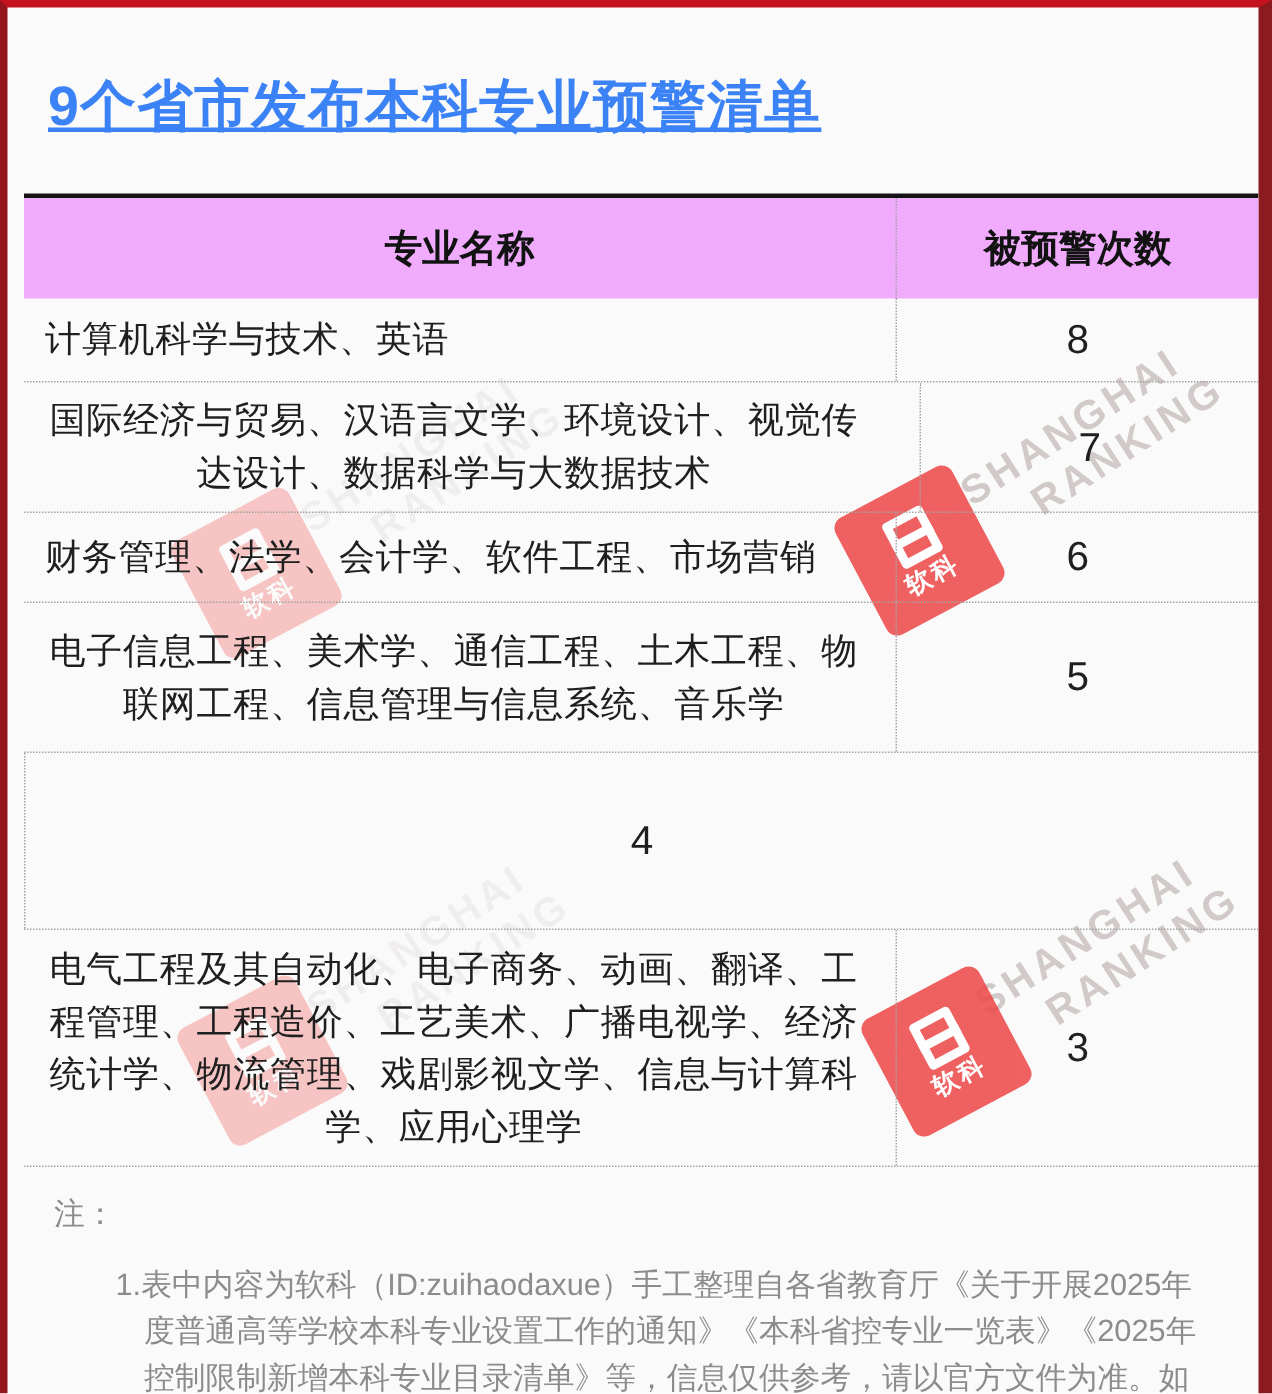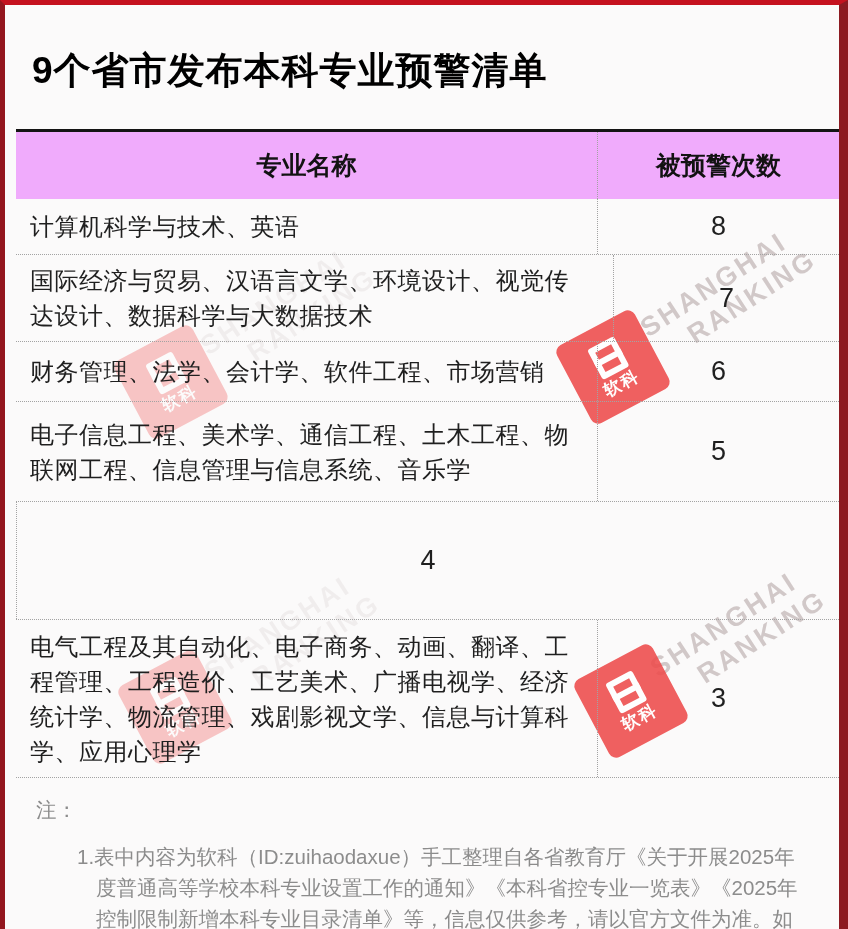--- a/index.html
+++ b/index.html
@@ -43,37 +43,39 @@
   .op-lo { opacity: 0.30; }
   .op-lo2 { opacity: 0.22; }
 
   
   .content { position: relative; z-index: 1; }
 
   .page-title {
     margin: 42px 0 34px 27px;
     font-size: 37px; line-height: 48px;
     font-weight: 700; letter-spacing: 1px;
-    color: #000000;
+    color: #3b82f6;
+    text-decoration: underline;
   }
 
   .table { margin-left: 11px; width: 823px; border-top: 3px solid #141414; }
 
   .thead { display: flex; background: #f0abfc; height: 67px; }
   .th { display: flex; align-items: center; justify-content: center; font-size: 25px; font-weight: 700; color: #121212; }
   .th-majors { width: 581px; }
   .th-count { flex: 1; border-left: 1px dotted #a3a3a3; text-align: center; }
 
   .row { display: flex; }
   .row + .row { border-top: 1px dotted #a3a3a3; }
   .cell-majors {
     width: 581px; padding: 8px 22px 8px 14px;
     display: flex; align-items: center;
     font-size: 24px; line-height: 35px; color: #1f1f1f;
     letter-spacing: 0.5px;
+    text-align: center;
   }
   .cell-count {
     flex: 1; border-left: 1px dotted #a3a3a3;
     display: flex; align-items: center; justify-content: center;
     font-size: 27px; color: #1f1f1f;
   }
   .row:nth-child(2) { min-height: 55px; }
   .row:nth-child(3) { min-height: 87px; gap: 16px; }
   .row:nth-child(4) { min-height: 60px; }
   .row:nth-child(5) { min-height: 100px; }

